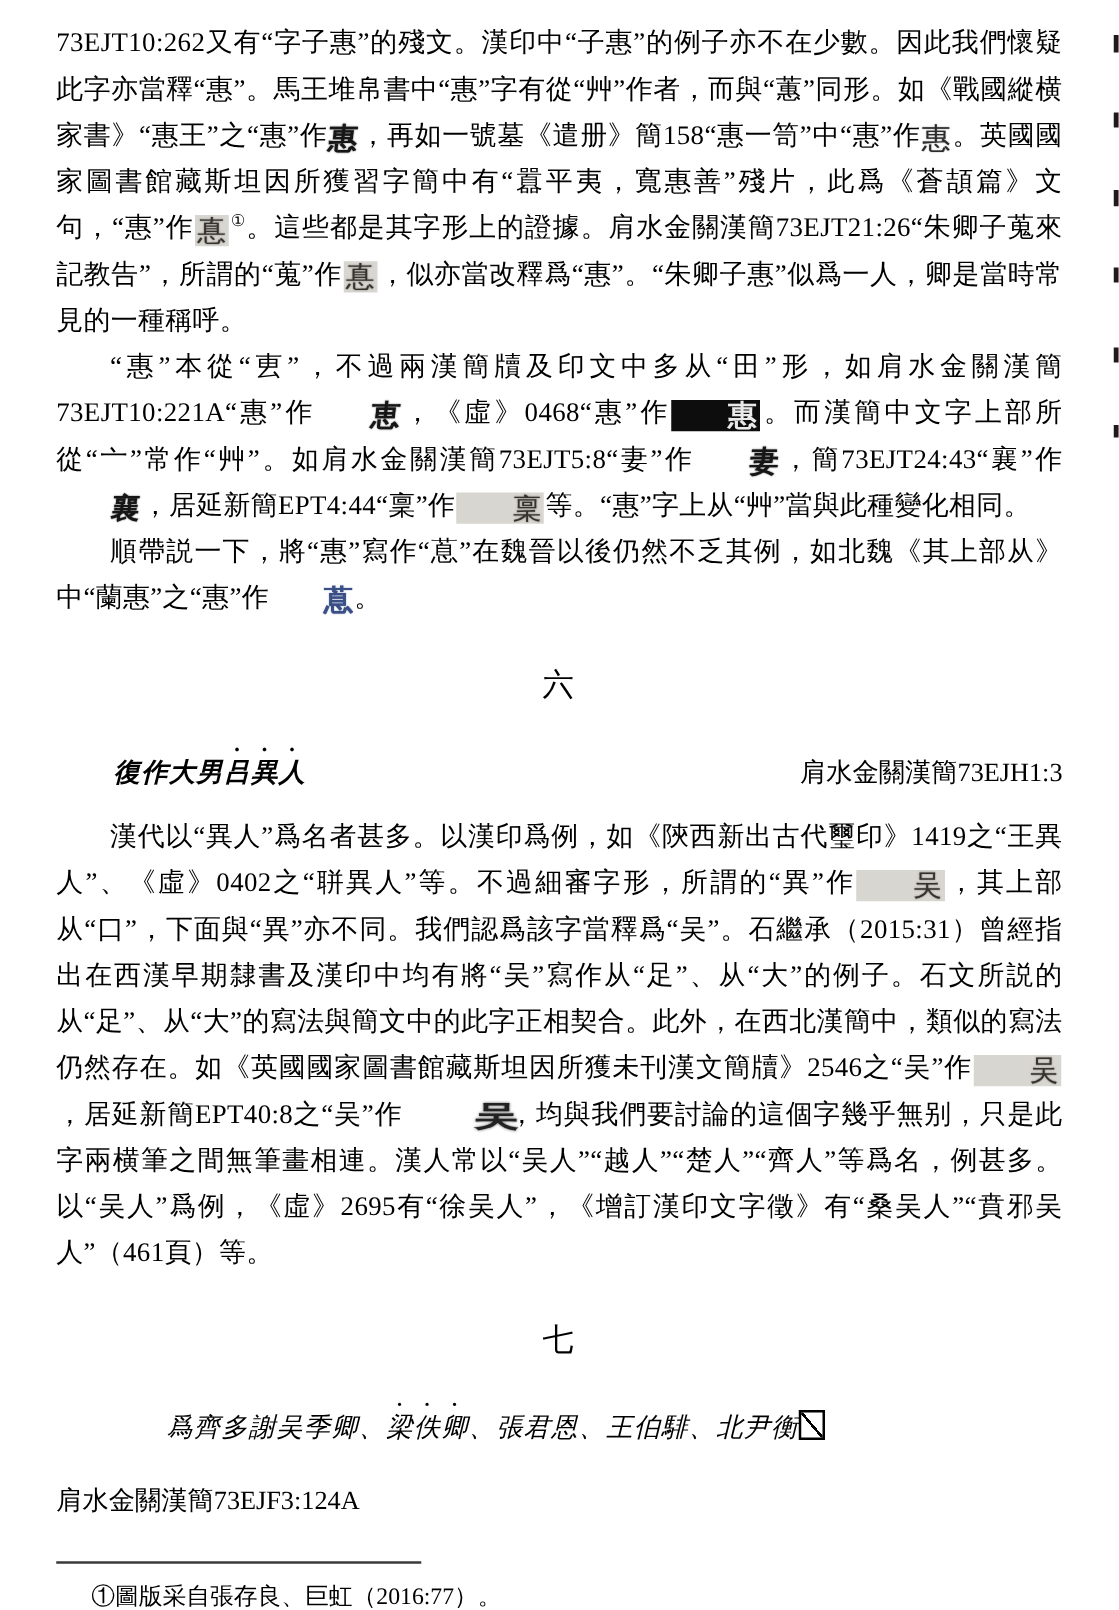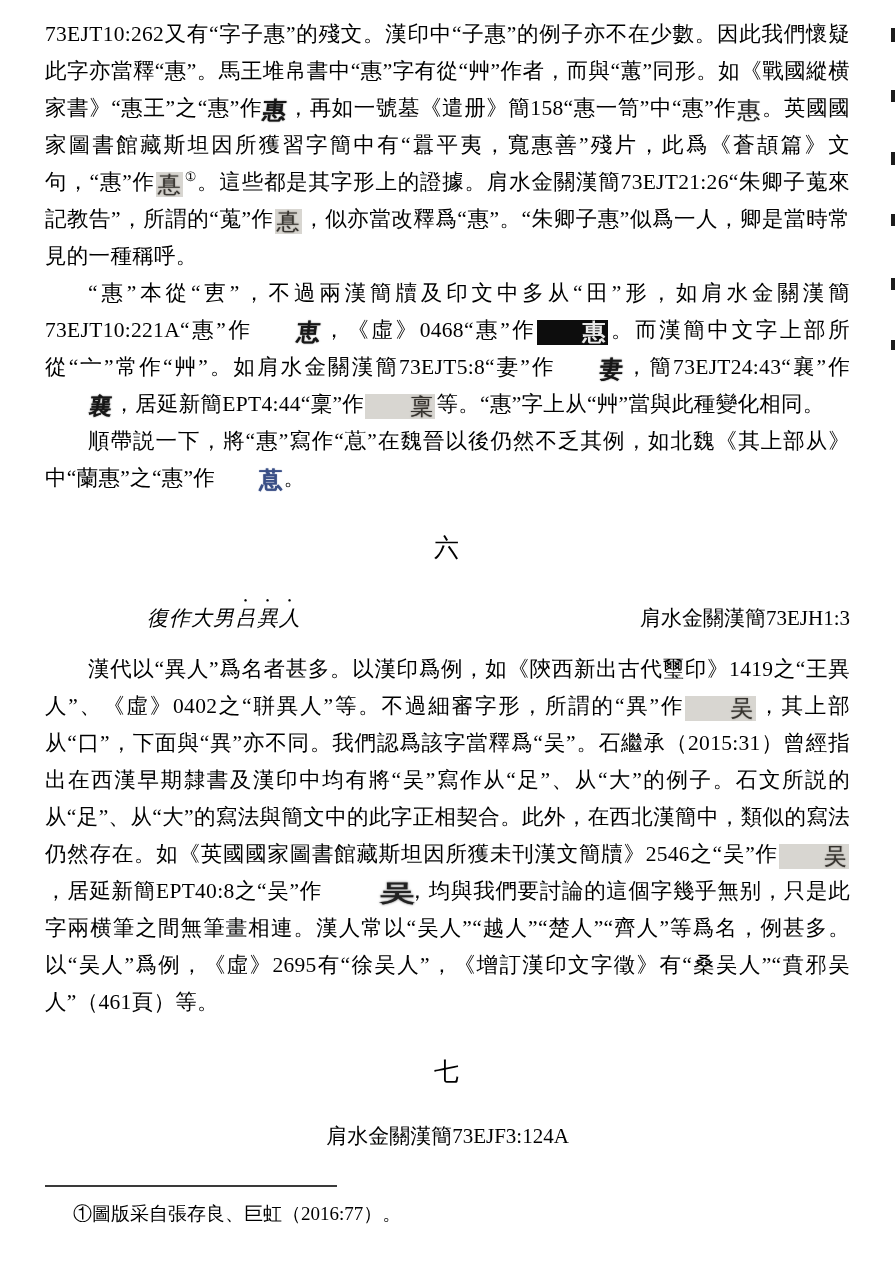--- a/index.html
+++ b/index.html
@@ -14,24 +14,24 @@
   }
   p.indent{text-indent:2em;}
   h2.section{
     text-align:center;font-size:25px;font-weight:normal;margin:34px 0 30px;
     letter-spacing:2px;
   }
   .quote-row{
     display:flex;justify-content:space-between;align-items:baseline;
     font-size:21px;line-height:37px;margin:0 0 14px 0;
   }
-  .quote-text{font-style:italic;margin-left:102px;letter-spacing:1px;}
+  .quote-text{font-style:italic;margin-left:46px;letter-spacing:1px;font-weight:bold;}
   .quote-text2{font-style:italic;margin-left:88px;letter-spacing:1px;font-size:21px;line-height:37px;}
   .ref{font-style:normal;font-size:21px;white-space:nowrap;text-align:center;}
-  .ref-line{text-align:center;font-size:21px;line-height:37px;margin:0;}
+  .ref-line{text-align:left;font-size:21px;line-height:37px;margin:0;}
   .em-dots{
     -webkit-text-emphasis:filled dot;-webkit-text-emphasis-position:over right;
     text-emphasis:filled dot;text-emphasis-position:over right;
   }
   .glyph{display:inline-block;font-size:23px;line-height:1;vertical-align:-3px;margin:0 1px;}
   .g-ink{font-weight:bold;color:#161616;text-shadow:0 0 1.3px #333;transform:skewX(-6deg);}
   .g-ink2{color:#2b2b2b;text-shadow:0 0 1px #555;}
   .g-paper{background:#d8d6d1;color:#35322e;padding:1px 2px;text-shadow:0 0 1.6px #6b6760;}
   .g-seal{background:#0d0d0d;color:#e9e9e9;padding:1px 2px;font-weight:bold;}
   .g-blue{color:#3a4f86;font-weight:bold;text-shadow:0 0 1px #3a4f86;}
@@ -61,20 +61,21 @@
 
   <div class="quote-row">
     <span class="quote-text"><span>復作大男</span><span class="em-dots">吕異人</span></span>
     <span class="ref">肩水金關漢簡73EJH1:3</span>
   </div>
 
   <p class="body-text indent"><span>漢代以“異人”爲名者甚多。以漢印爲例，如《陝西新出古代璽印》1419之“王異人”、《虛》0402之“聠異人”等。不過細審字形，所謂的“異”作</span><span class="glyph g-paper">吴</span><span>，其上部从“口”，下面與“異”亦不同。我們認爲該字當釋爲“吴”。石繼承（2015:31）曾經指出在西漢早期隸書及漢印中均有將“吴”寫作从“足”、从“大”的例子。石文所説的从“足”、从“大”的寫法與簡文中的此字正相契合。此外，在西北漢簡中，類似的寫法仍然存在。如《英國國家圖書館藏斯坦因所獲未刊漢文簡牘》2546之“吴”作</span><span class="glyph g-paper">吴</span><span>，居延新簡EPT40:8之“吴”作</span><span class="glyph g-wide">吴</span><span>，均與我們要討論的這個字幾乎無别，只是此字兩横筆之間無筆畫相連。漢人常以“吴人”“越人”“楚人”“齊人”等爲名，例甚多。以“吴人”爲例，《虛》2695有“徐吴人”，《增訂漢印文字徵》有“桑吴人”“賁邪吴人”（461頁）等。</span></p>
 
   <h2 class="section">七</h2>
 
+  <p class="quote-text2"><span>爲齊多謝吴季卿、</span><span class="em-dots">梁佚卿</span><span>、張君恩、王伯騑、北尹衡</span><span class="missing-box"></span></p>
   <p class="ref-line">肩水金關漢簡73EJF3:124A</p>
 
   <div class="footnote-area">
     <div class="fn-rule"></div>
     <p class="fn-text">①圖版采自張存良、巨虹（2016:77）。</p>
   </div>
 
 </div>
 
 <div class="artifact" style="top:28px;height:14px;"></div>

